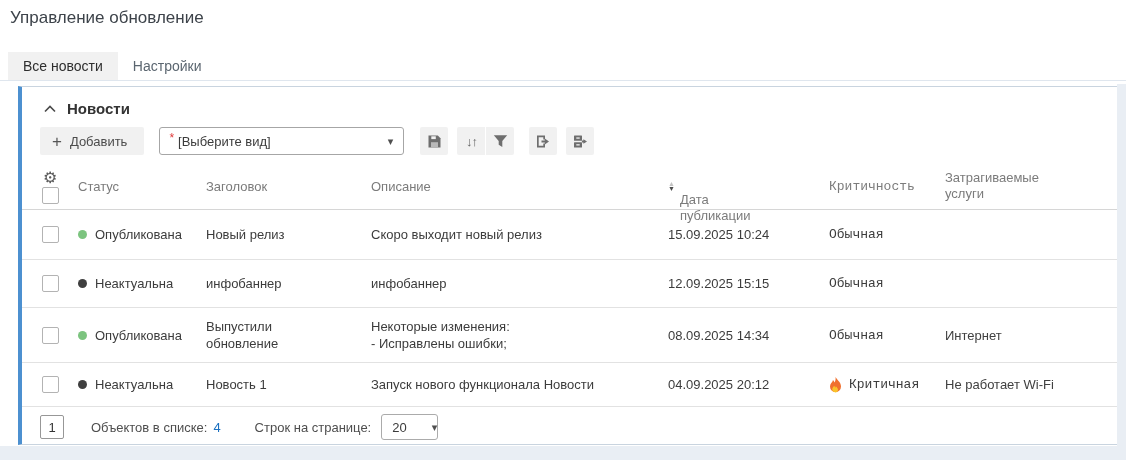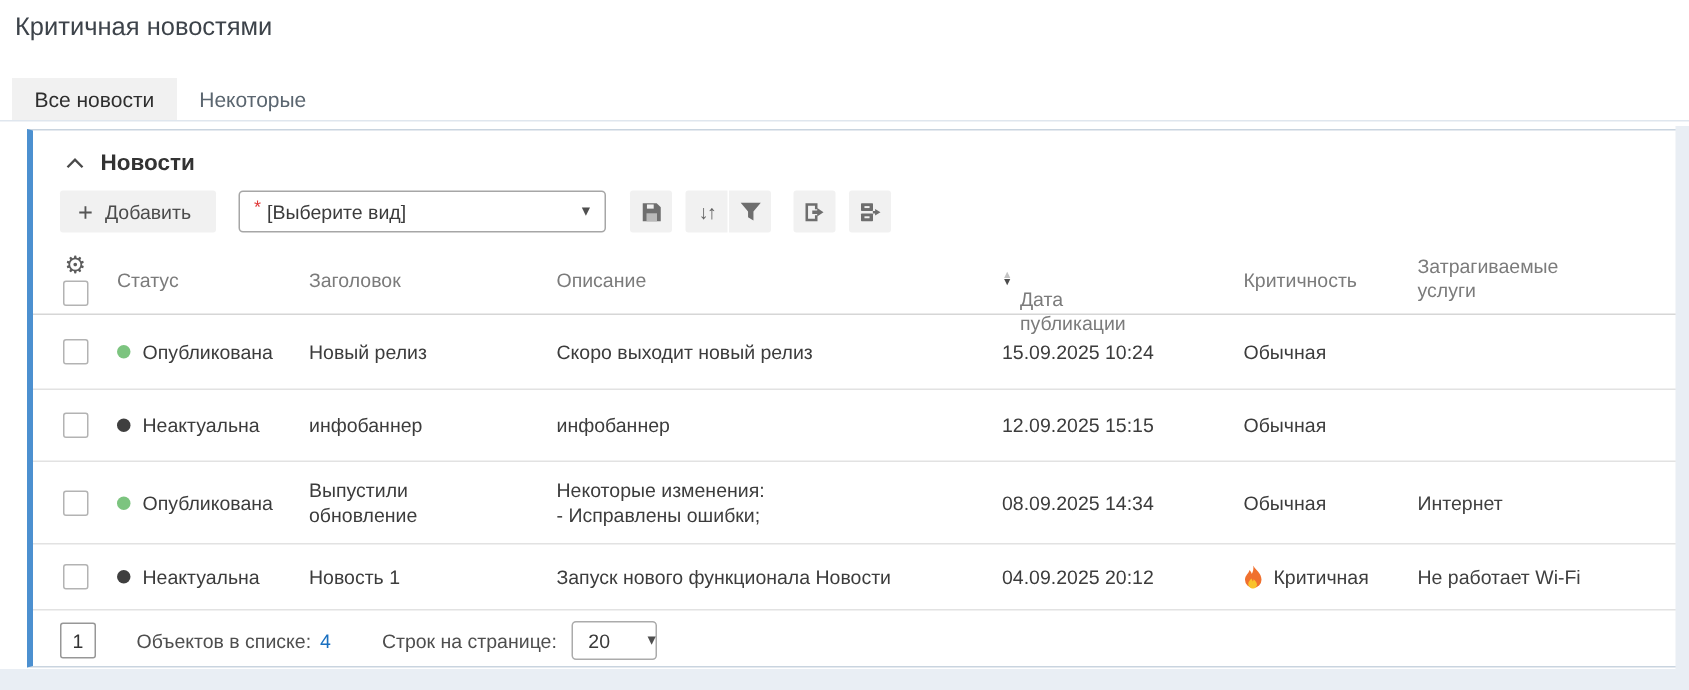--- a/index.html
+++ b/index.html
@@ -44,21 +44,21 @@
   .iconbtn.export2 { margin-left:9px; }
   .sort-glyph { font-size:13px; font-weight:700; color:#636363; letter-spacing:-1px; }
 
   .table { margin-top:8px; }
   .col { display:flex; align-items:center; box-sizing:border-box; padding-right:14px; }
   .c-check { width:56px; padding-left:20px; padding-right:0; }
   .c-status { width:128px; }
   .c-title  { width:165px; }
   .c-desc   { width:297px; }
   .c-date   { width:161px; }
-  .c-crit   { width:116px; gap:7px; }
+  .c-crit   { width:116px; gap:7px;font-family:Liberation Mono, monospace; }
   .c-serv   { flex:1; }
 
   .thead { display:flex; height:46px; border-bottom:1px solid #d6d6d6; font-size:13px; color:#7b7b7b; }
   .thead .c-check { flex-direction:column; align-items:flex-start; justify-content:center; gap:1px; padding-top:2px; }
   .gear { font-size:16px; color:#5c5c5c; line-height:16px; cursor:pointer; margin-left:1px; }
   .cbx { width:17px; height:17px; border:1px solid #b3b3b3; border-radius:2px; background:#fff;
          cursor:pointer; box-sizing:border-box; display:inline-block; flex:none; }
   .sorticons { display:flex; flex-direction:column; margin-right:5px; line-height:5px; }
   .sorticons .up   { font-size:7px; color:#c4c4c4; }
   .sorticons .down { font-size:7px; color:#4c4c4c; }
@@ -82,25 +82,25 @@
   .rows-select { margin-left:10px; width:57px; height:26px; box-sizing:border-box; border:1px solid #ababab;
                  border-radius:3px; display:flex; align-items:center; padding:0 0 0 10px; cursor:pointer; color:#3b3b3b; background:#fff; }
   .rows-select .rv { flex:1; }
 
   .track-v { position:absolute; right:0; top:84px; width:9px; height:362px; background:#e9eef4; }
   .track-h { position:absolute; left:0; top:446px; width:1126px; height:14px; background:#e9eef4; }
 </style>
 </head>
 <body>
 
-<div class="page-title">Критичная новостями</div>
+<div class="page-title">Управление обновление</div>
 
 <div class="tabs">
   <div class="tab active">Все новости</div>
-  <div class="tab">Некоторые</div>
+  <div class="tab">Настройки</div>
 </div>
 
 <div class="panel">
 
   <div class="panel-header">
     <span class="collapse">
       <svg width="12" height="8" viewBox="0 0 12 8">
           <path d="M1 6.5l5-5 5 5" stroke="#4a4a4a" stroke-width="1.6" fill="none"></path>
         </svg>
     </span>

